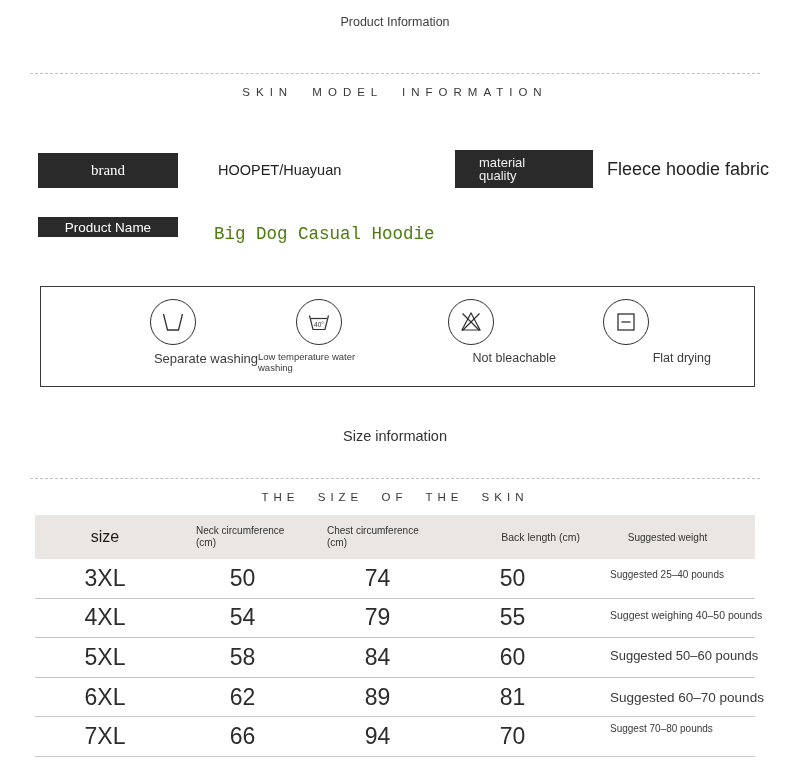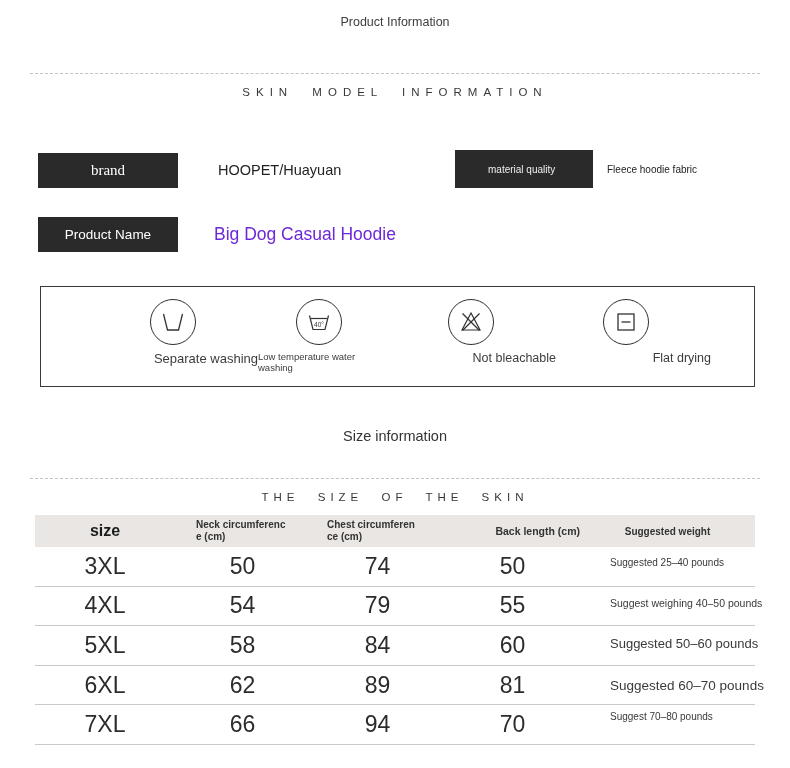--- a/index.html
+++ b/index.html
@@ -16,47 +16,47 @@
   .dash1{top:73px;}
   .dash2{top:478px;}
   .section-title{font-size:11.5px;color:#383838;letter-spacing:6px;word-spacing:10px;}
   .model-title{top:86px;}
   .table-title{top:491px;letter-spacing:5px;}
 
   
   .label-box{background:#2a2a2a;color:#fff;display:flex;align-items:center;justify-content:center;}
   .brand-box{left:38px;top:153px;width:140px;height:35px;font-size:15px;font-family:Liberation Serif, serif;}
   .material-box{left:455px;top:150px;width:138px;height:38px;justify-content:flex-start;}
-  .material-box .two-line{padding-left:33px;font-size:10px;line-height:13px;width:70px;color:#eeeeee;}
-  .pname-box{left:38px;top:217px;width:140px;height:35px;font-size:13.5px;}
+  .material-box .two-line{padding-left:24px;font-size:13px;line-height:13px;width:70px;color:#eeeeee;}
+  .pname-box{left:38px;top:217px;width:140px;height:20px;font-size:13.5px;}
 
   .field-value{height:35px;line-height:35px;color:#232323;}
   .brand-value{left:218px;top:153px;font-size:14.5px;}
-  .material-value{left:607px;top:152px;font-size:10px;}
-  .pname-value{left:214px;top:213px;height:42px;line-height:42px;font-size:17.5px;color:#6d28d9;}
+  .material-value{left:607px;top:152px;font-size:18px;}
+  .pname-value{left:214px;top:213px;height:42px;line-height:42px;font-size:17.5px;color:#4d7c0f;font-family:Liberation Mono, monospace;}
 
   
   .care-box{left:40px;top:286px;width:713px;height:99px;border:1px solid #3a3a3a;}
   .care-item{position:absolute;top:12px;transform:translateX(-50%);text-align:right;width:170px;}
   .care-item.narrow{width:122px;text-align:left;}
   .icon-circle{width:46px;height:46px;border:1.5px solid #2f2f2f;border-radius:50%;
     display:flex;align-items:center;justify-content:center;margin:0 auto;box-sizing:border-box;}
   .care-label{margin-top:6px;color:#3c3c3c;}
   .lbl-1{font-size:13px;}
   .lbl-2{font-size:9.5px;line-height:11px;}
   .lbl-3,.lbl-4{font-size:12.5px;}
   .ci-1{left:132px;} .ci-2{left:278px;} .ci-3{left:430px;} .ci-4{left:585px;}
   svg{display:block;}
 
   .size-title{top:428px;font-size:14.5px;color:#333;}
 
   
   .size-table{left:35px;top:515px;width:720px;}
   .trow{display:grid;grid-template-columns:140px 135px 135px 135px 175px;align-items:center;}
-  .thead{height:32px;background:#e9e6e3;font-weight:bold;}
+  .thead{height:44px;background:#e9e6e3;}
   .th-size{font-size:16px;color:#1c1c1c;text-align:center;}
   .th-wrap{font-size:10px;line-height:12.5px;color:#333;width:92px;word-break:break-all;}
   .th-neck{margin-left:21px;} .th-chest{margin-left:17px;}
   .th-back{font-size:10.5px;text-align:right;color:#333;}
   .th-weight{font-size:10px;text-align:center;color:#333;}
   .tbody-row{height:38.6px;border-bottom:1px solid #c9c9c9;}
   .cell-size,.cell-num{font-size:23px;color:#2c2c2c;text-align:center;font-weight:400;}
   .cell-note{text-align:left;padding-left:30px;white-space:nowrap;color:#3a3a3a;position:relative;}
   .n0{font-size:10px;top:-4px;}
   .n1{font-size:10.5px;top:-3px;}

